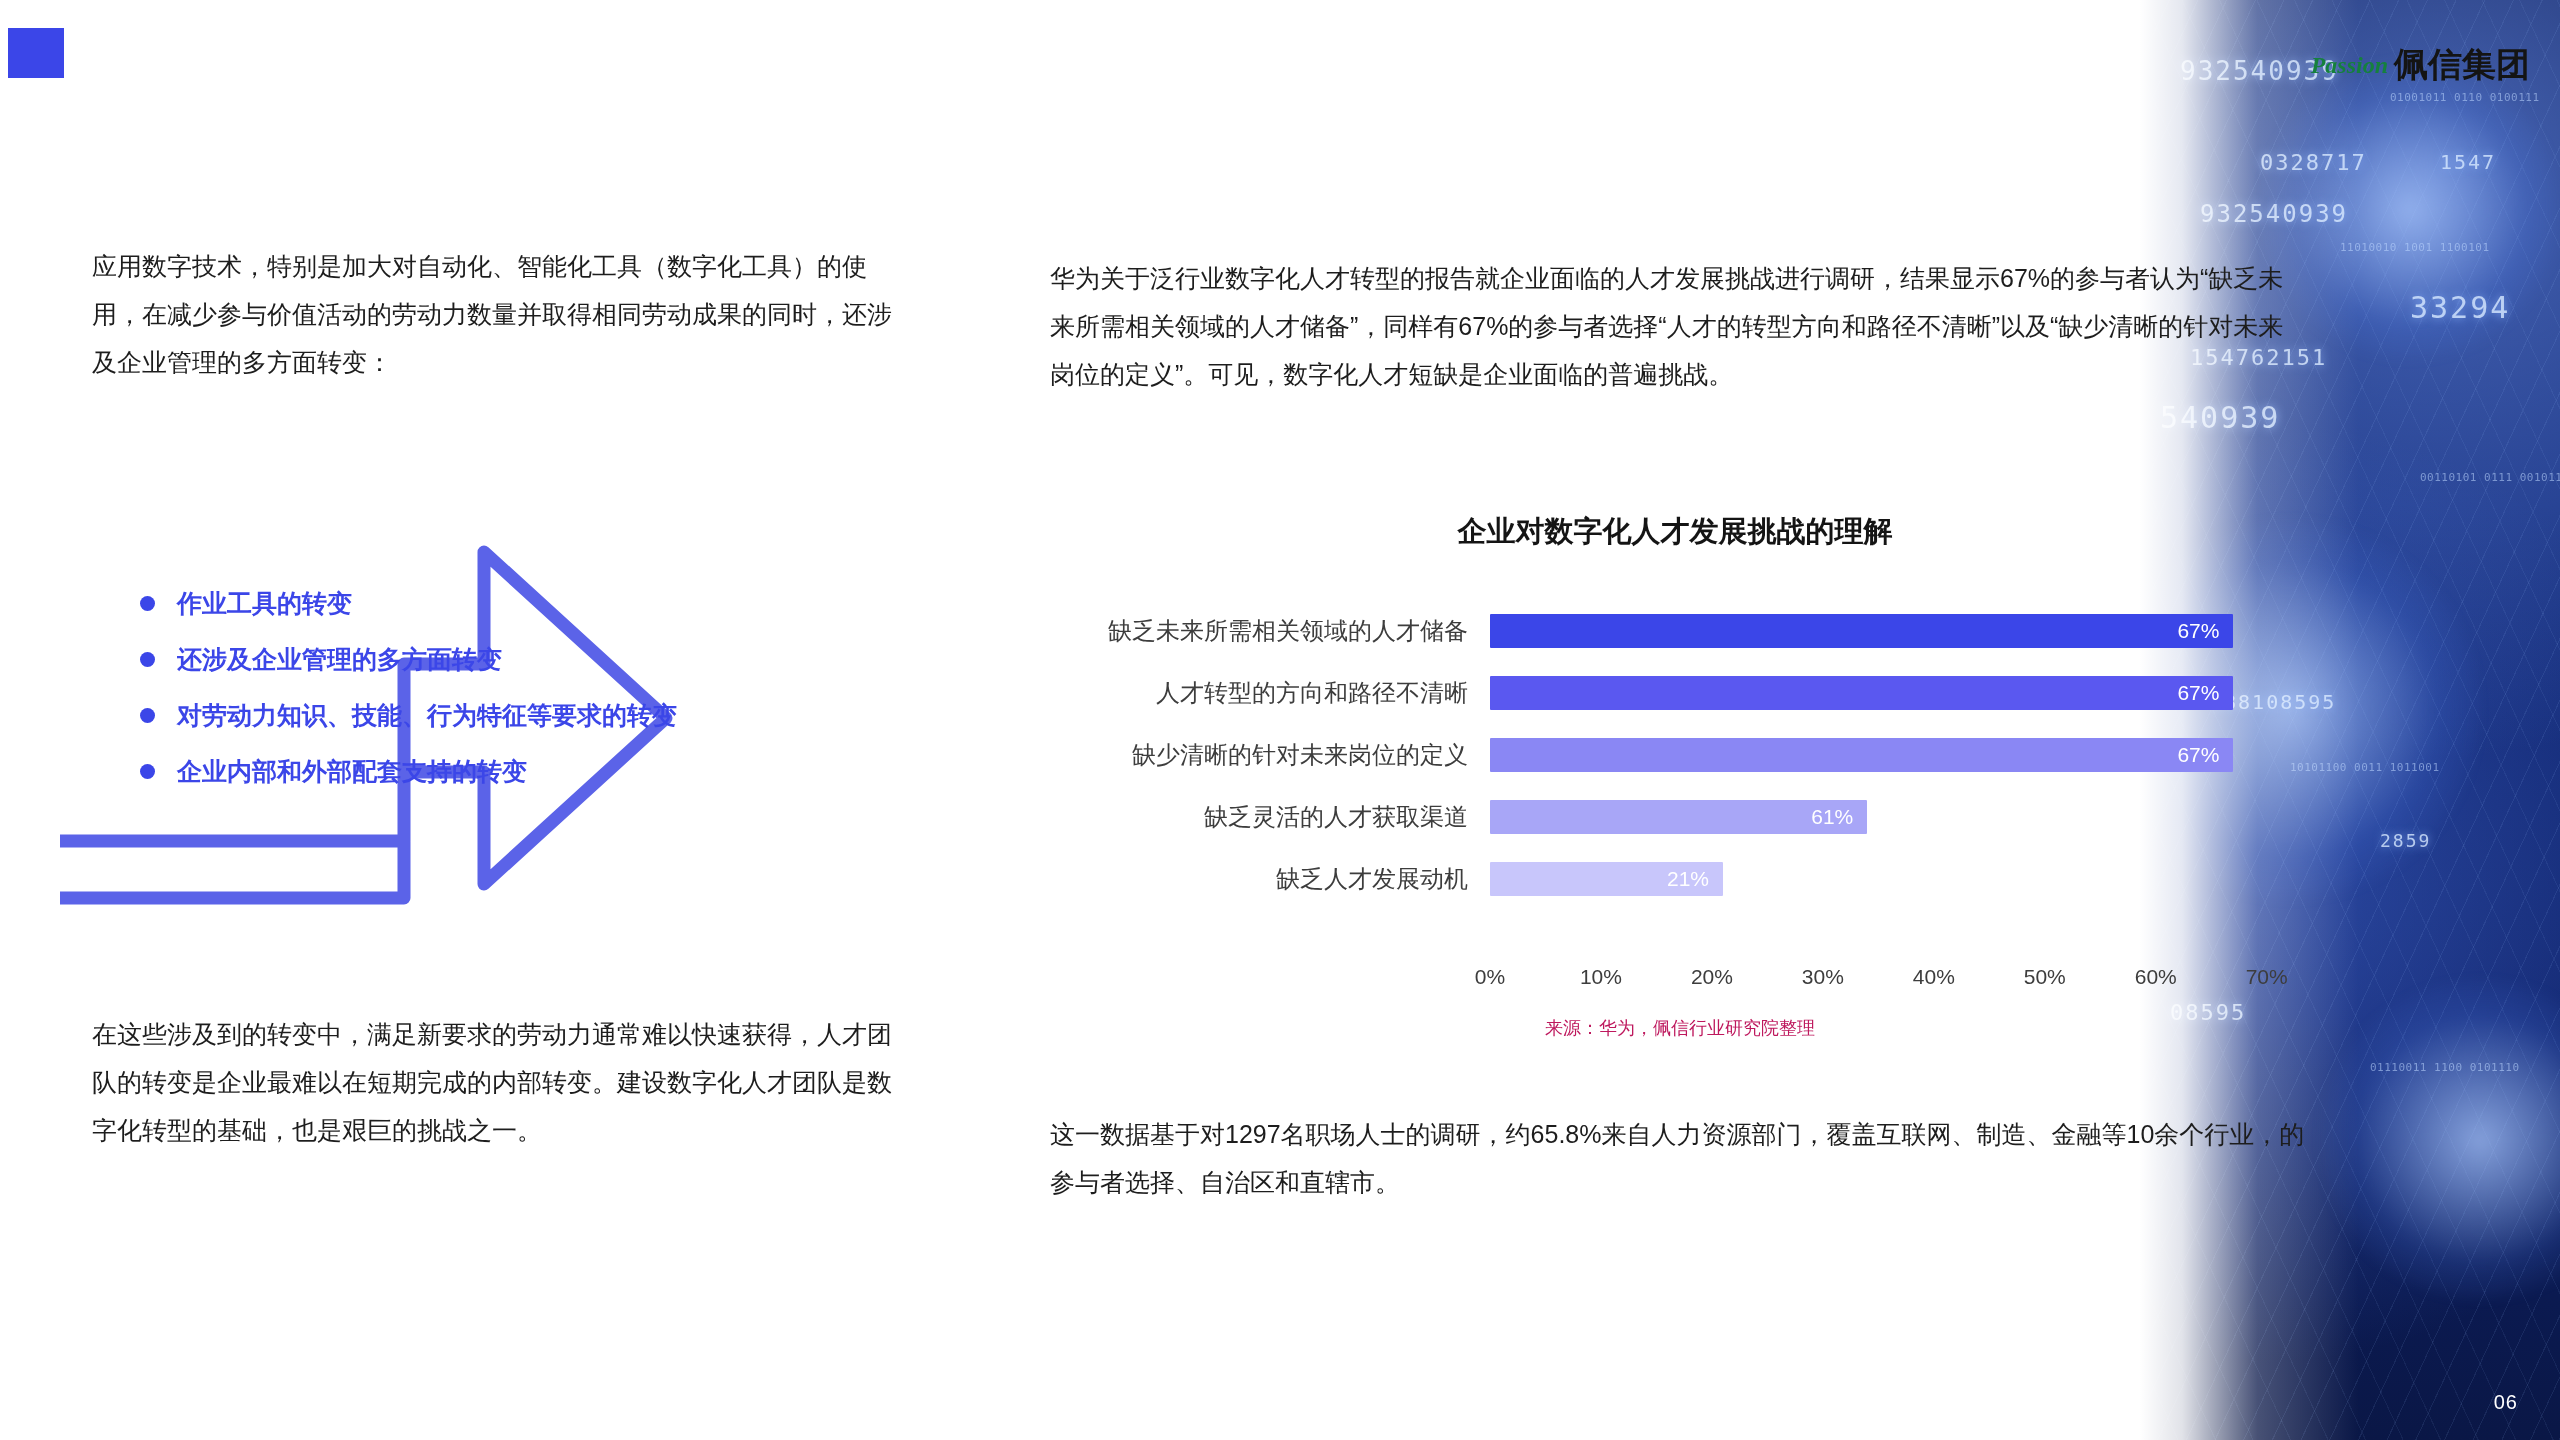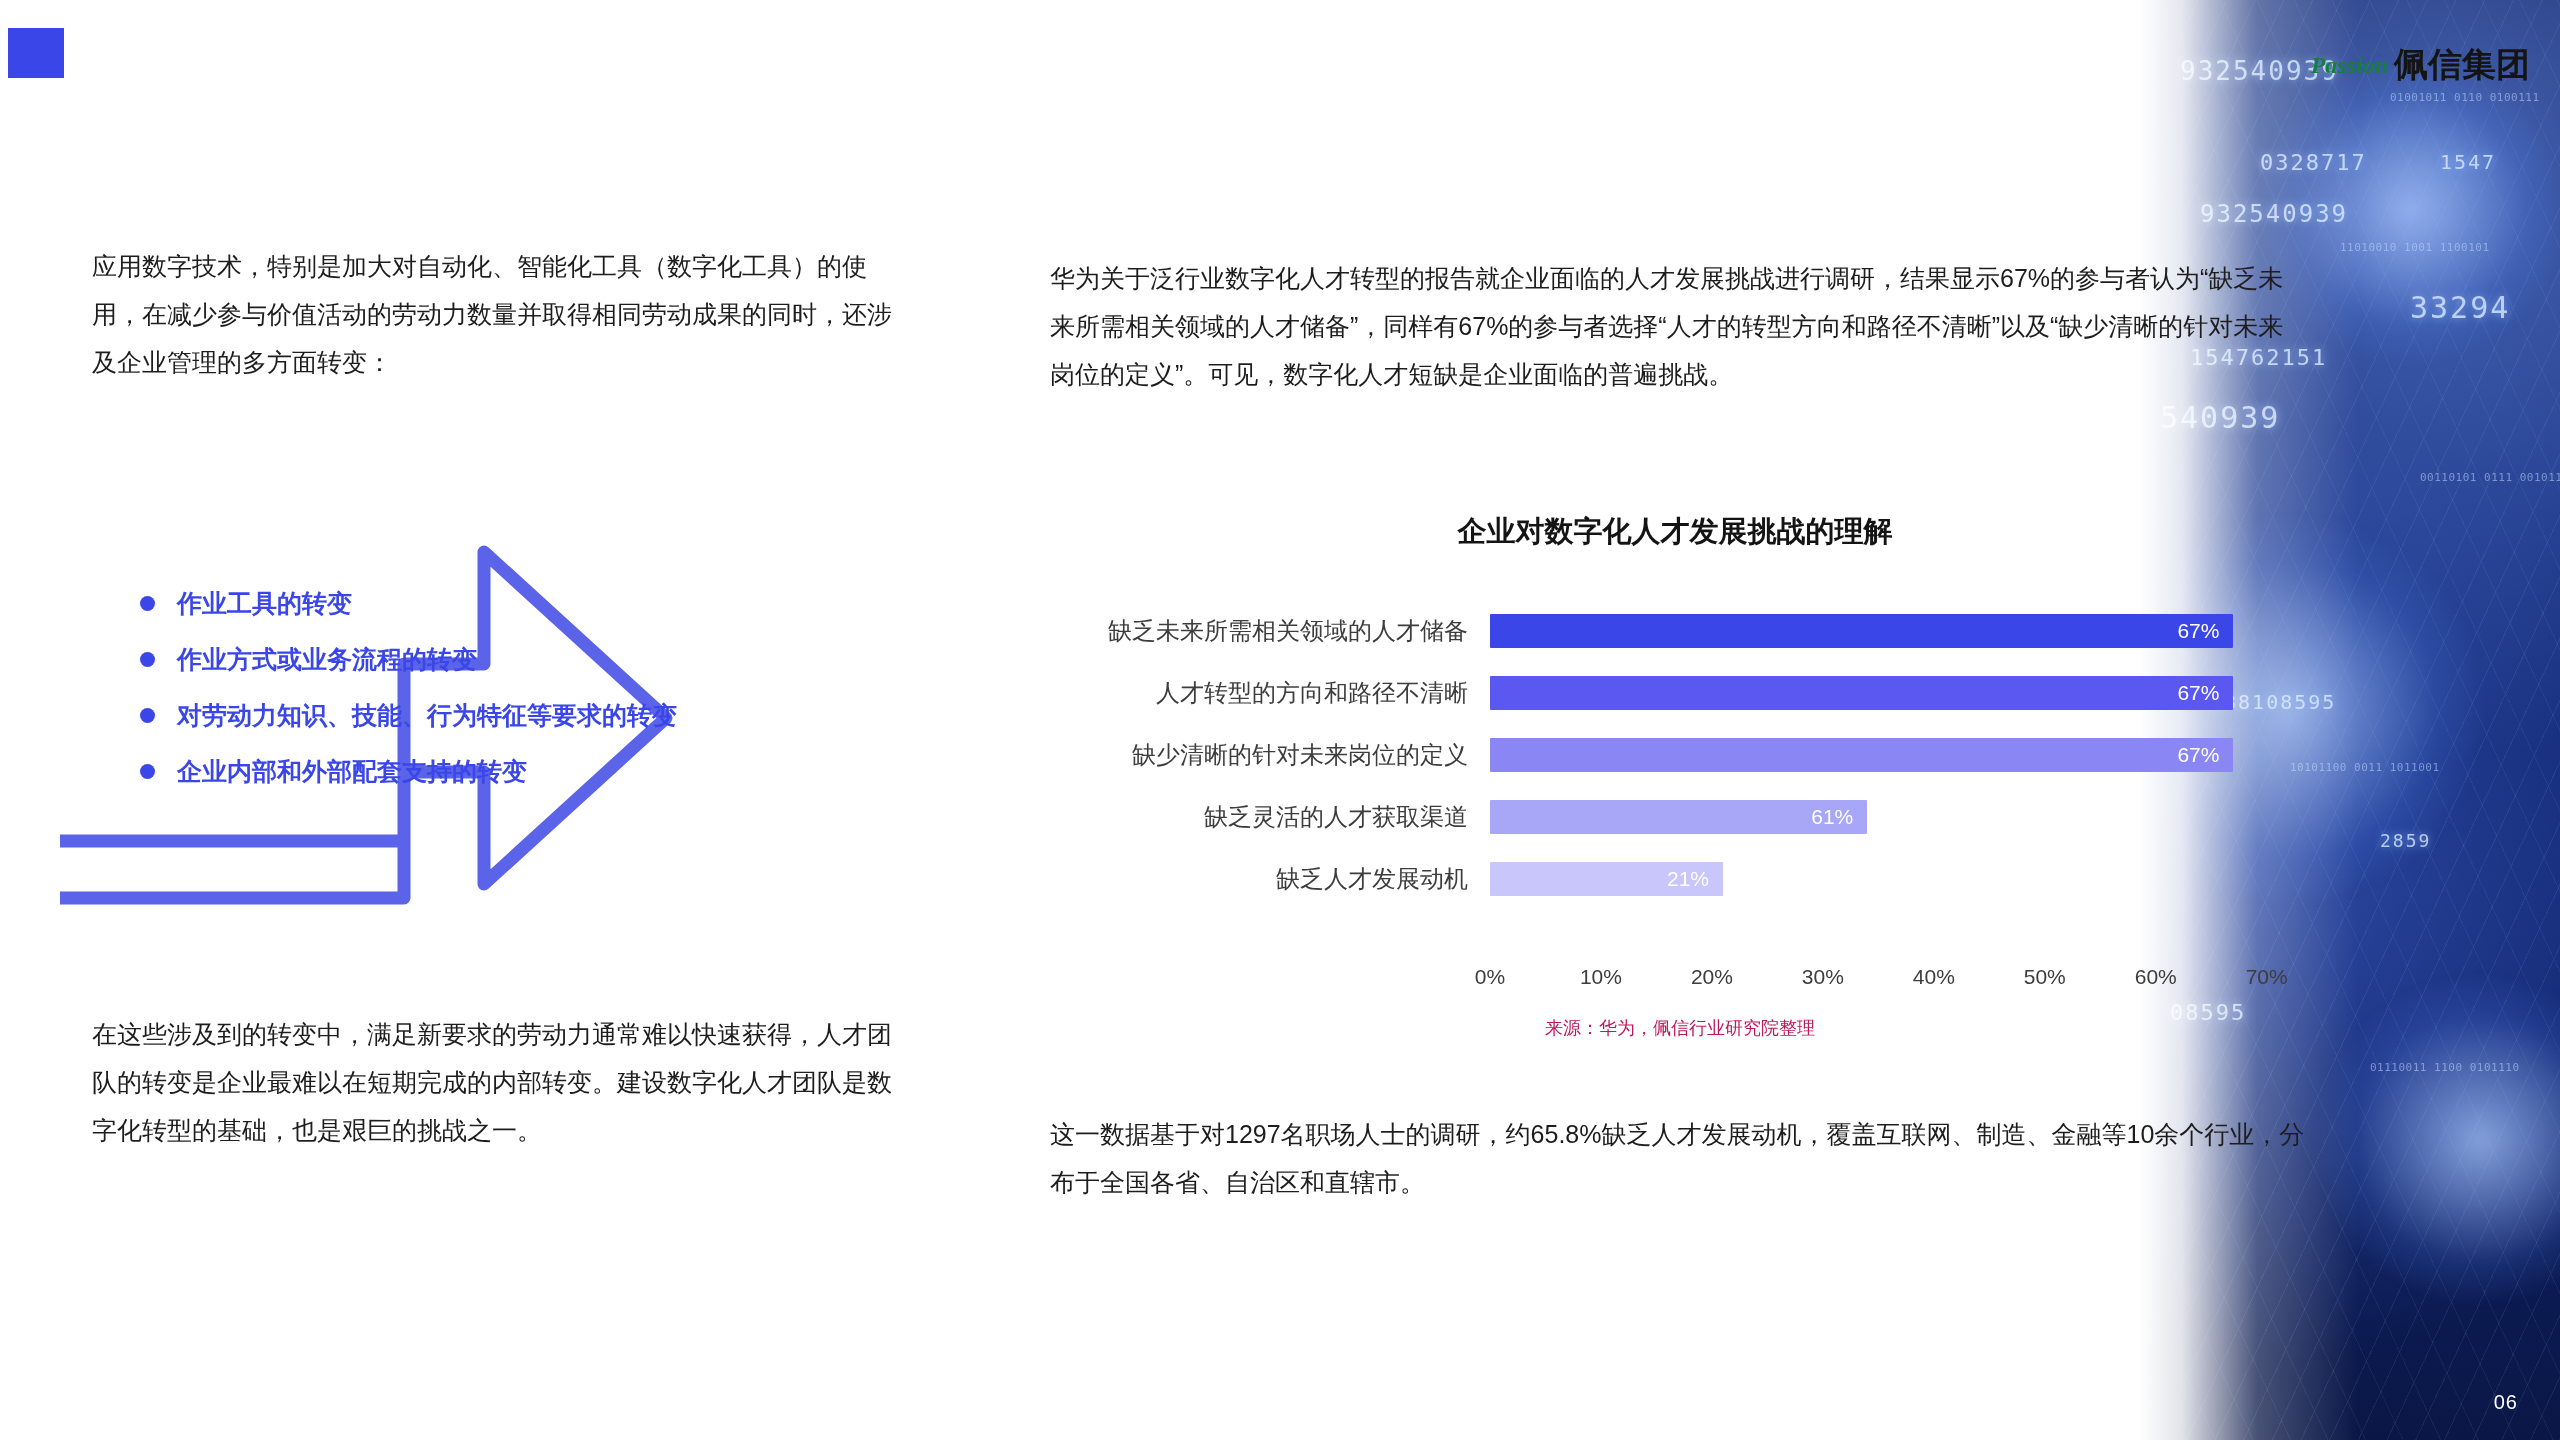--- a/index.html
+++ b/index.html
@@ -266,21 +266,21 @@
     </g>
   </svg>
 
   <div class="bullets">
     <div class="bullet-row">
       <span class="bullet-dot"></span>
       <span class="bullet-text">作业工具的转变</span>
     </div>
     <div class="bullet-row">
       <span class="bullet-dot"></span>
-      <span class="bullet-text">作业方式或业务流程的转变</span>
+      <span class="bullet-text">还涉及企业管理的多方面转变</span>
     </div>
     <div class="bullet-row">
       <span class="bullet-dot"></span>
       <span class="bullet-text">对劳动力知识、技能、行为特征等要求的转变</span>
     </div>
     <div class="bullet-row">
       <span class="bullet-dot"></span>
       <span class="bullet-text">企业内部和外部配套支持的转变</span>
     </div>
   </div>
@@ -341,16 +341,16 @@
         <span class="tick" style="left: 41.0959%; text-align: center;">30%</span>
         <span class="tick" style="left: 54.7945%;">40%</span>
         <span class="tick" style="left: 68.4932%;">50%</span>
         <span class="tick" style="left: 82.1918%;">60%</span>
         <span class="tick" style="left: 95.8904%;">70%</span>
       </div>
   </div>
 
   <div class="source-note">来源：华为，佩信行业研究院整理</div>
 
-  <div class="para" id="right-para-2">这一数据基于对1297名职场人士的调研，约65.8%缺乏人才发展动机，覆盖互联网、制造、金融等10余个行业，分布于全国各省、自治区和直辖市。</div>
+  <div class="para" id="right-para-2">这一数据基于对1297名职场人士的调研，约65.8%来自人力资源部门，覆盖互联网、制造、金融等10余个行业，的参与者选择、自治区和直辖市。</div>
 
   <div class="pagenum">06</div>
 </div>
 
 </body></html>

